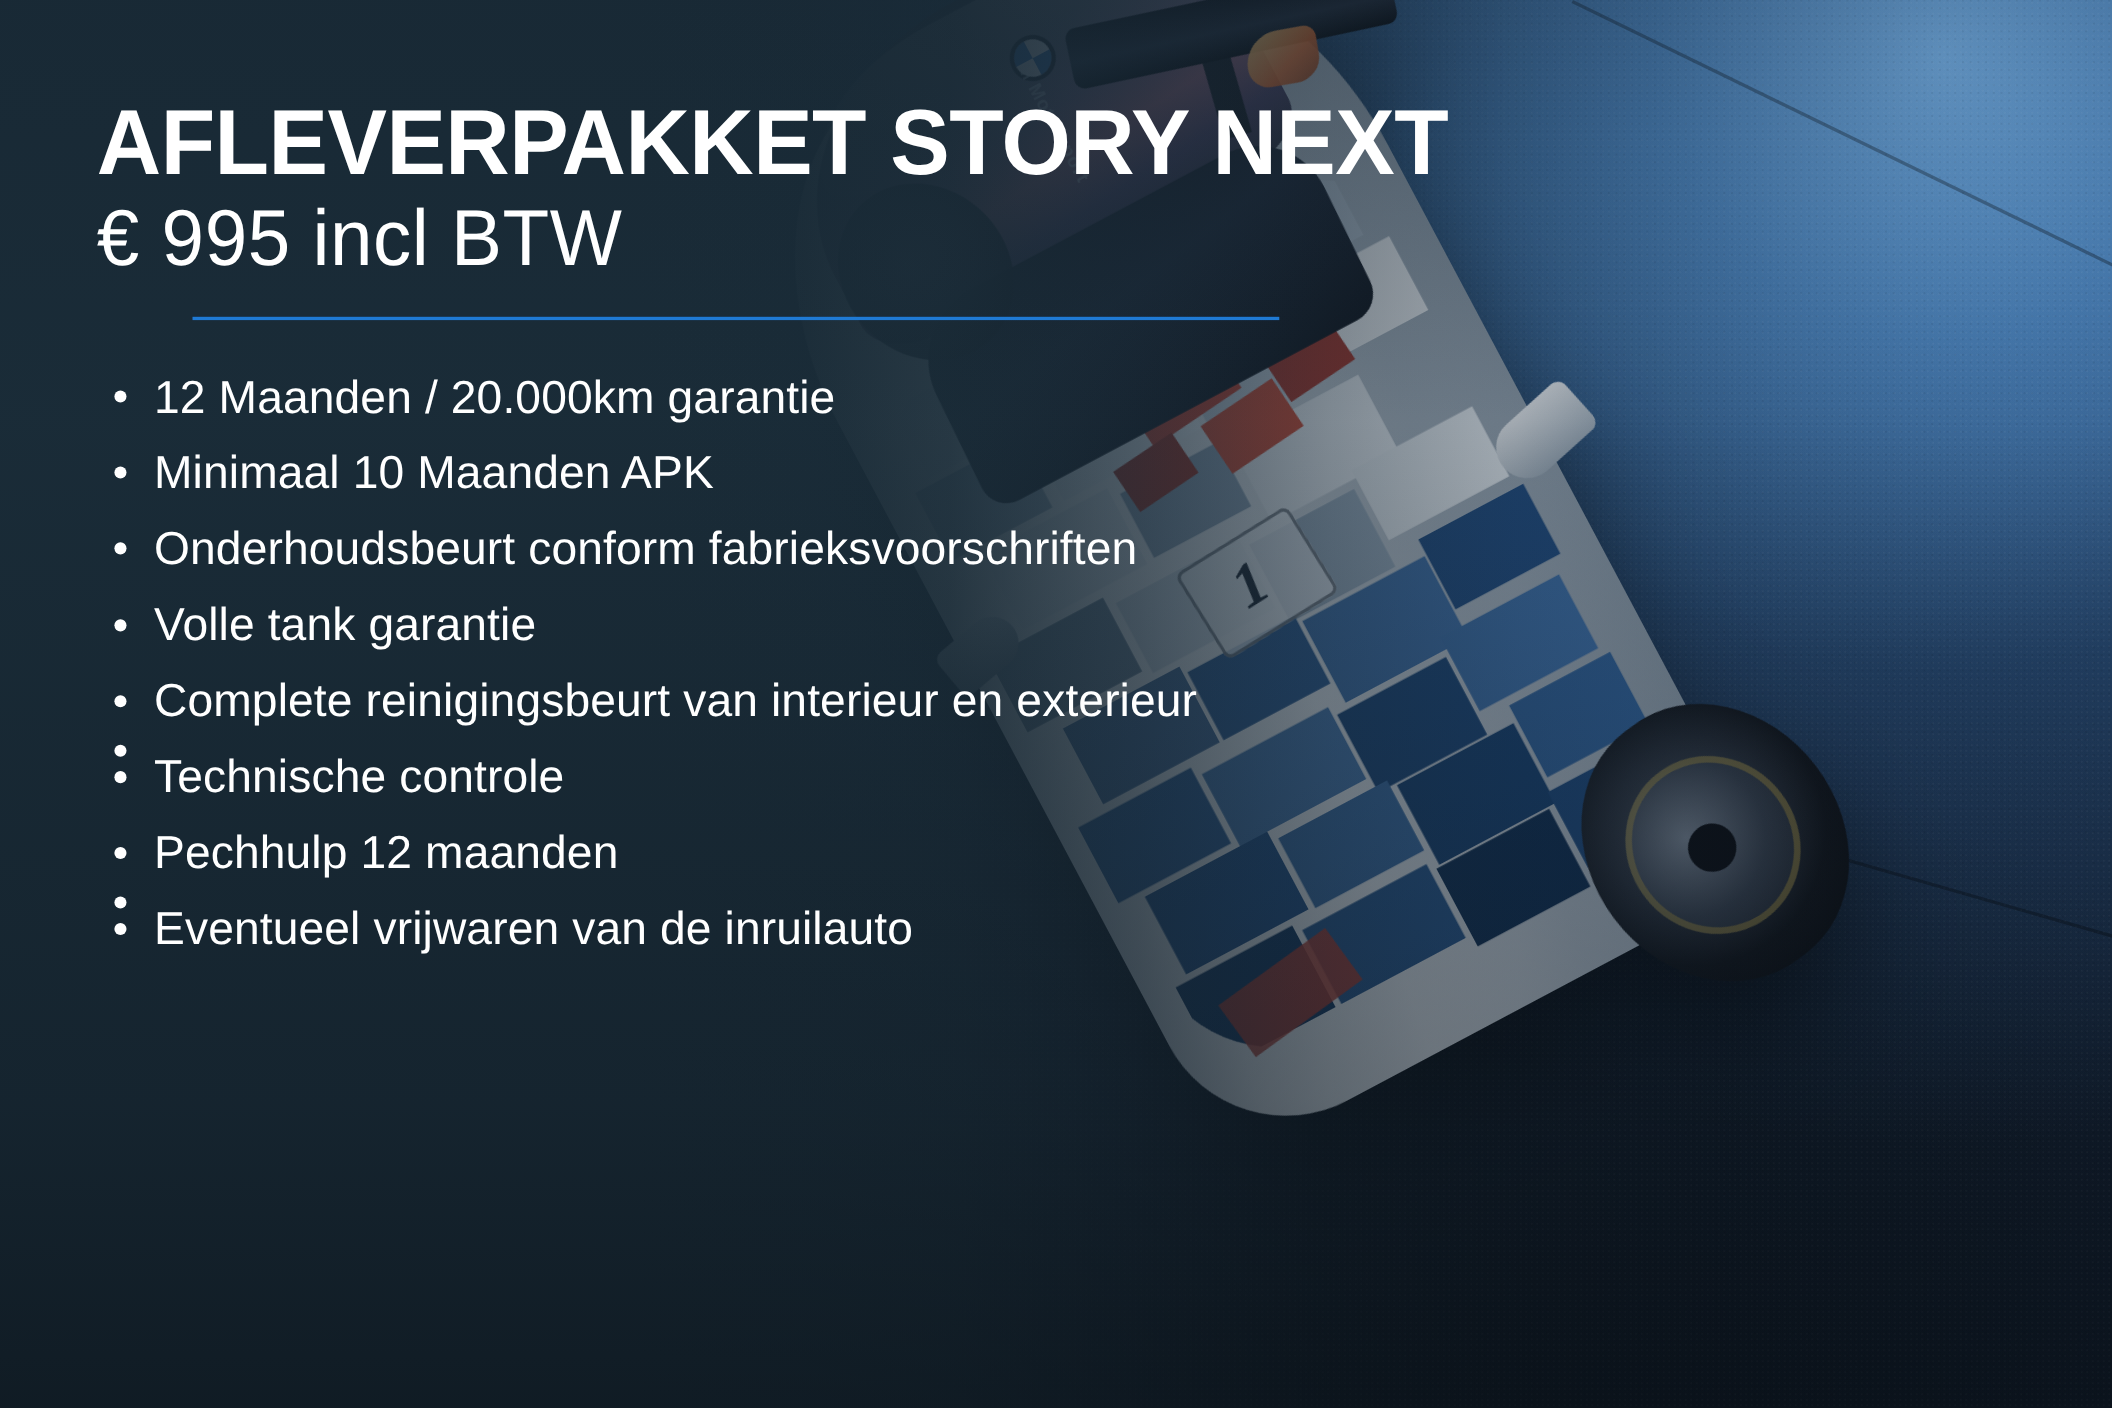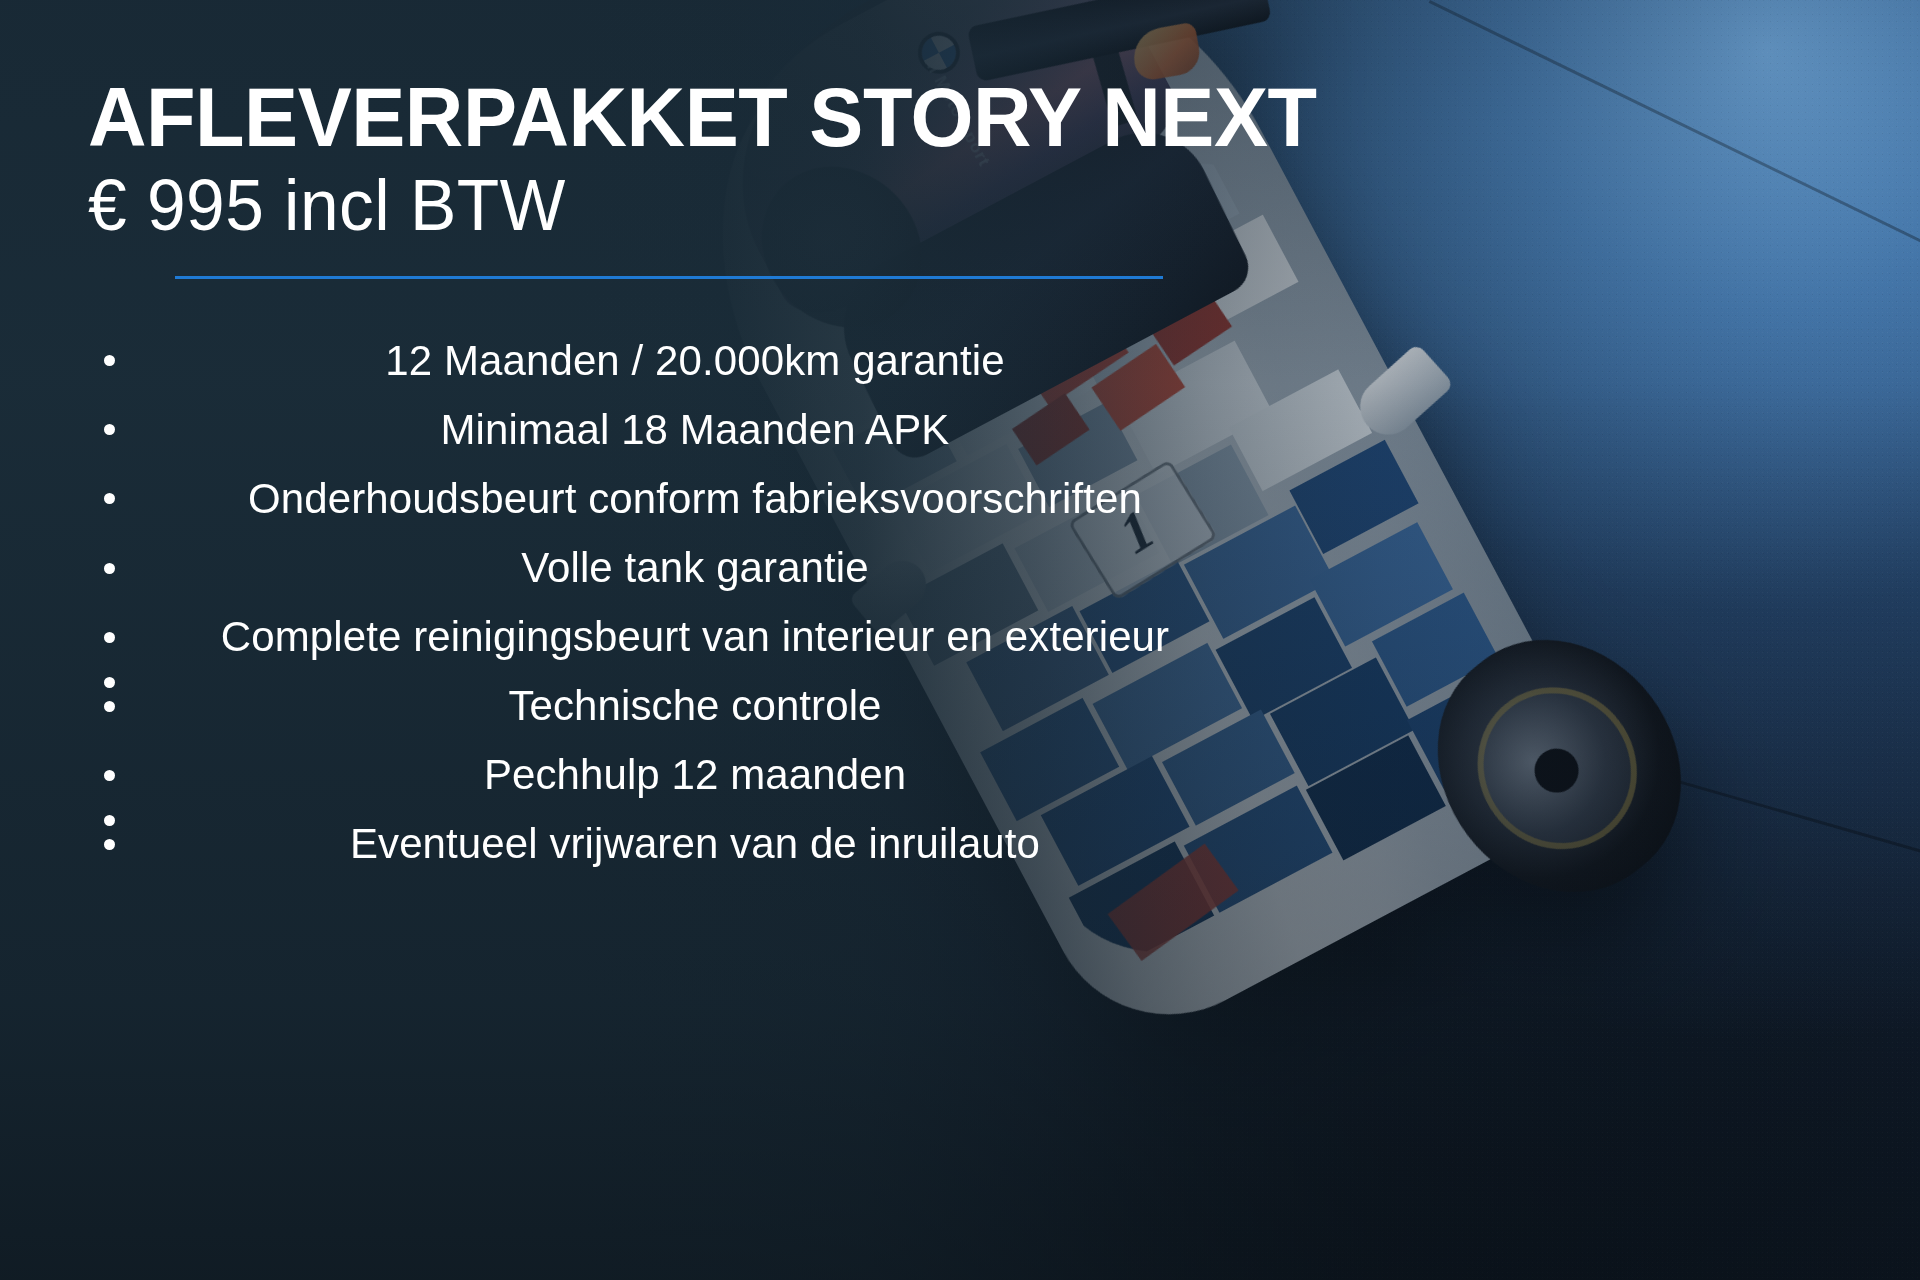--- a/index.html
+++ b/index.html
@@ -158,21 +158,21 @@
       rgba(16,28,40,.16) 82%,
       rgba(12,22,33,.06) 92%,
       rgba(10,18,28,0) 100%);
   }
   .veil2{
     position:absolute;inset:0;
     background:linear-gradient(180deg,rgba(18,30,42,.20) 0%,rgba(16,27,38,.02) 30%,rgba(10,18,26,.30) 78%,rgba(8,14,20,.55) 100%);
   }
 
   
-  .content{position:absolute;left:0;top:0;width:1250px;padding:0 0 0 88px;}
+  .content{position:absolute;left:0;top:12px;width:1250px;padding:0 0 0 88px;}
 
   .title{
     margin:0;padding-top:76px;
     font-size:84px;line-height:.98;font-weight:800;
     letter-spacing:-.5px;color:#ffffff;
     transform:scaleX(.965);transform-origin:left center;
     white-space:nowrap;
   }
   .subtitle{
     margin:0;padding-top:10px;
@@ -182,25 +182,24 @@
   }
   .divider{
     margin-top:32px;width:988px;height:3px;border:0;
     background:#1f7ad4;
   }
 
   .bullets{list-style:none;margin:0;padding:34px 0 0 0;}
   .bullets li{
     position:relative;
     padding-left:52px;
-    margin:16px 0 22px 0;
+    margin:4px 0 22px 0;
     font-size:42px;line-height:1.12;font-weight:400;
     color:#ffffff;letter-spacing:.1px;
     white-space:nowrap;
-    text-align:center;
   }
   .bullets li .dot{
     position:absolute;left:16px;top:50%;margin-top:-5px;
     width:11px;height:11px;border-radius:50%;background:#ffffff;
   }
 </style>
 </head>
 <body>
 
 <div id="stage">
@@ -289,21 +288,21 @@
     <div class="veil2"></div>
   </div>
 
   <div class="content">
     <h1 class="title">AFLEVERPAKKET STORY NEXT</h1>
     <p class="subtitle">€ 995 incl BTW</p>
     <hr class="divider">
 
     <ul class="bullets" id="feature-list">
         <li><span class="dot"></span><span>12 Maanden / 20.000km garantie</span></li>
-        <li><span class="dot"></span><span>Minimaal 18 Maanden APK</span></li>
+        <li><span class="dot"></span><span>Minimaal 10 Maanden APK</span></li>
         <li><span class="dot"></span><span>Onderhoudsbeurt conform fabrieksvoorschriften</span></li>
         <li><span class="dot"></span><span>Volle tank garantie</span></li>
         <li><span class="dot"></span><span>Complete reinigingsbeurt van interieur en exterieur</span></li>
         <li><span class="dot"></span></li>
         <li><span class="dot"></span><span>Technische controle</span></li>
         <li><span class="dot"></span><span>Pechhulp 12 maanden</span></li>
         <li><span class="dot"></span></li>
         <li><span class="dot"></span><span>Eventueel vrijwaren van de inruilauto</span></li>
       </ul>
   </div>

